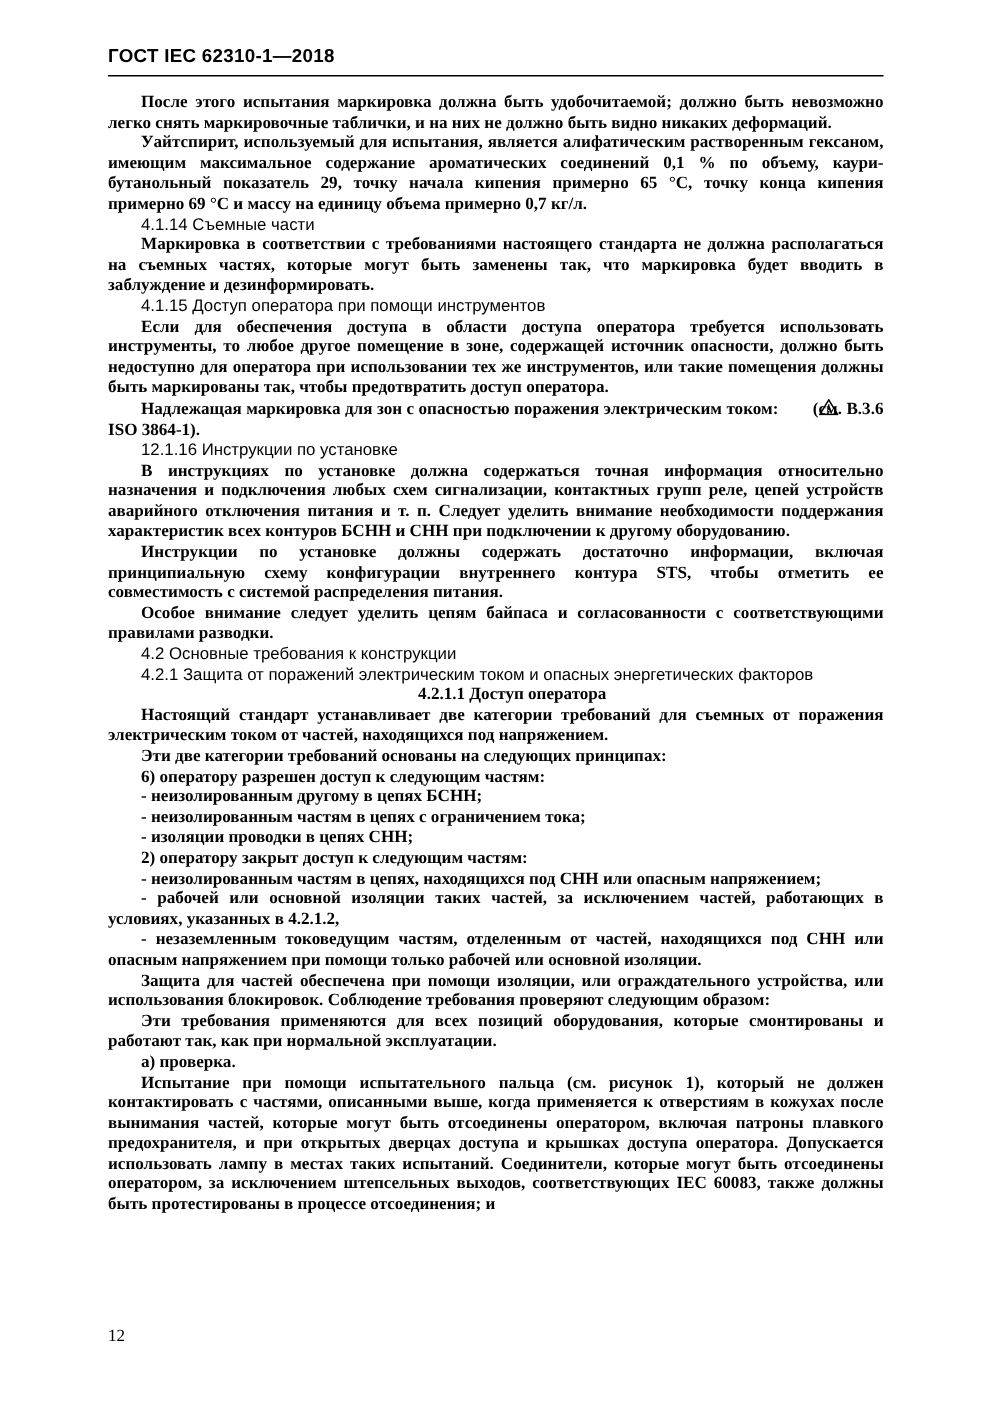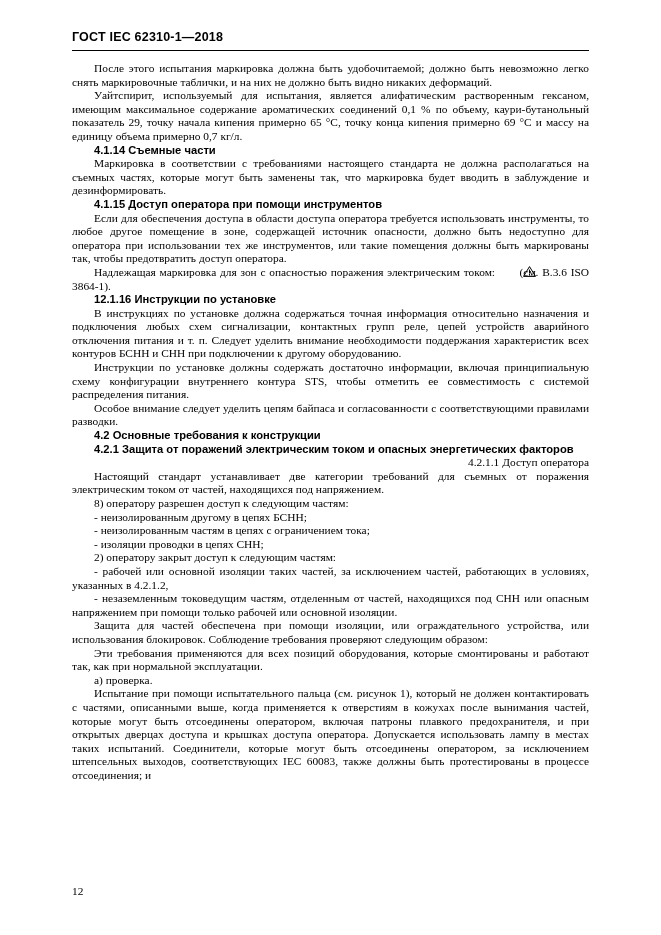--- a/index.html
+++ b/index.html
@@ -43,35 +43,36 @@
     top: 62px;
     left: 72px;
     width: 517px;
   }
   p {
     margin: 0;
     font-size: 11.4px;
     line-height: 13.6px;
     text-align: justify;
     text-justify: inter-word;
+    font-weight: bold;
   }
   p.ind {
     text-indent: 22px;
   }
   p.head {
     font-family: "Liberation Sans", sans-serif;
-    font-weight: bold;
+    font-weight: normal;
     font-size: 11.2px;
     text-indent: 22px;
     text-align: left;
     line-height: 13.6px;
   }
   p.sub {
     text-indent: 22px;
-    text-align: right;
+    text-align: center;
   }
   .warn-icon {
     display: inline-block;
     width: 13px;
     height: 11px;
     vertical-align: -1px;
     margin: 0 2px;
   }
   .footer {
     position: absolute;
@@ -111,25 +112,27 @@
     </p>
 
     <p class="head">12.1.16 Инструкции по установке</p>
     <p class="ind">В инструкциях по установке должна содержаться точная информация относительно назначения и подключения любых схем сигнализации, контактных групп реле, цепей устройств аварийного отключения питания и т. п. Следует уделить внимание необходимости поддержания характеристик всех контуров БСНН и СНН при подключении к другому оборудованию.</p>
     <p class="ind">Инструкции по установке должны содержать достаточно информации, включая принципиальную схему конфигурации внутреннего контура STS, чтобы отметить ее совместимость с системой распределения питания.</p>
     <p class="ind">Особое внимание следует уделить цепям байпаса и согласованности с соответствующими правилами разводки.</p>
     <p class="head">4.2 Основные требования к конструкции</p>
     <p class="head">4.2.1 Защита от поражений электрическим током и опасных энергетических факторов</p>
     <p class="sub">4.2.1.1 Доступ оператора</p>
     <p class="ind">Настоящий стандарт устанавливает две категории требований для съемных от поражения электрическим током от частей, находящихся под напряжением.</p>
-    <p class="ind">8) оператору разрешен доступ к следующим частям:</p>
+    <p class="ind">Эти две категории требований основаны на следующих принципах:</p>
+    <p class="ind">6) оператору разрешен доступ к следующим частям:</p>
     <p class="ind">- неизолированным другому в цепях БСНН;</p>
     <p class="ind">- неизолированным частям в цепях с ограничением тока;</p>
     <p class="ind">- изоляции проводки в цепях СНН;</p>
     <p class="ind">2) оператору закрыт доступ к следующим частям:</p>
+    <p class="ind">- неизолированным частям в цепях, находящихся под СНН или опасным напряжением;</p>
     <p class="ind">- рабочей или основной изоляции таких частей, за исключением частей, работающих в условиях, указанных в 4.2.1.2,</p>
     <p class="ind">- незаземленным токоведущим частям, отделенным от частей, находящихся под СНН или опасным напряжением при помощи только рабочей или основной изоляции.</p>
     <p class="ind">Защита для частей обеспечена при помощи изоляции, или ограждательного устройства, или использования блокировок. Соблюдение требования проверяют следующим образом:</p>
     <p class="ind">Эти требования применяются для всех позиций оборудования, которые смонтированы и работают так, как при нормальной эксплуатации.</p>
     <p class="ind">а) проверка.</p>
     <p class="ind">Испытание при помощи испытательного пальца (см. рисунок 1), который не должен контактировать с частями, описанными выше, когда применяется к отверстиям в кожухах после вынимания частей, которые могут быть отсоединены оператором, включая патроны плавкого предохранителя, и при открытых дверцах доступа и крышках доступа оператора. Допускается использовать лампу в местах таких испытаний. Соединители, которые могут быть отсоединены оператором, за исключением штепсельных выходов, соответствующих IEC 60083, также должны быть протестированы в процессе отсоединения; и</p>
 
   </div>
 
   <div class="footer">12</div>

